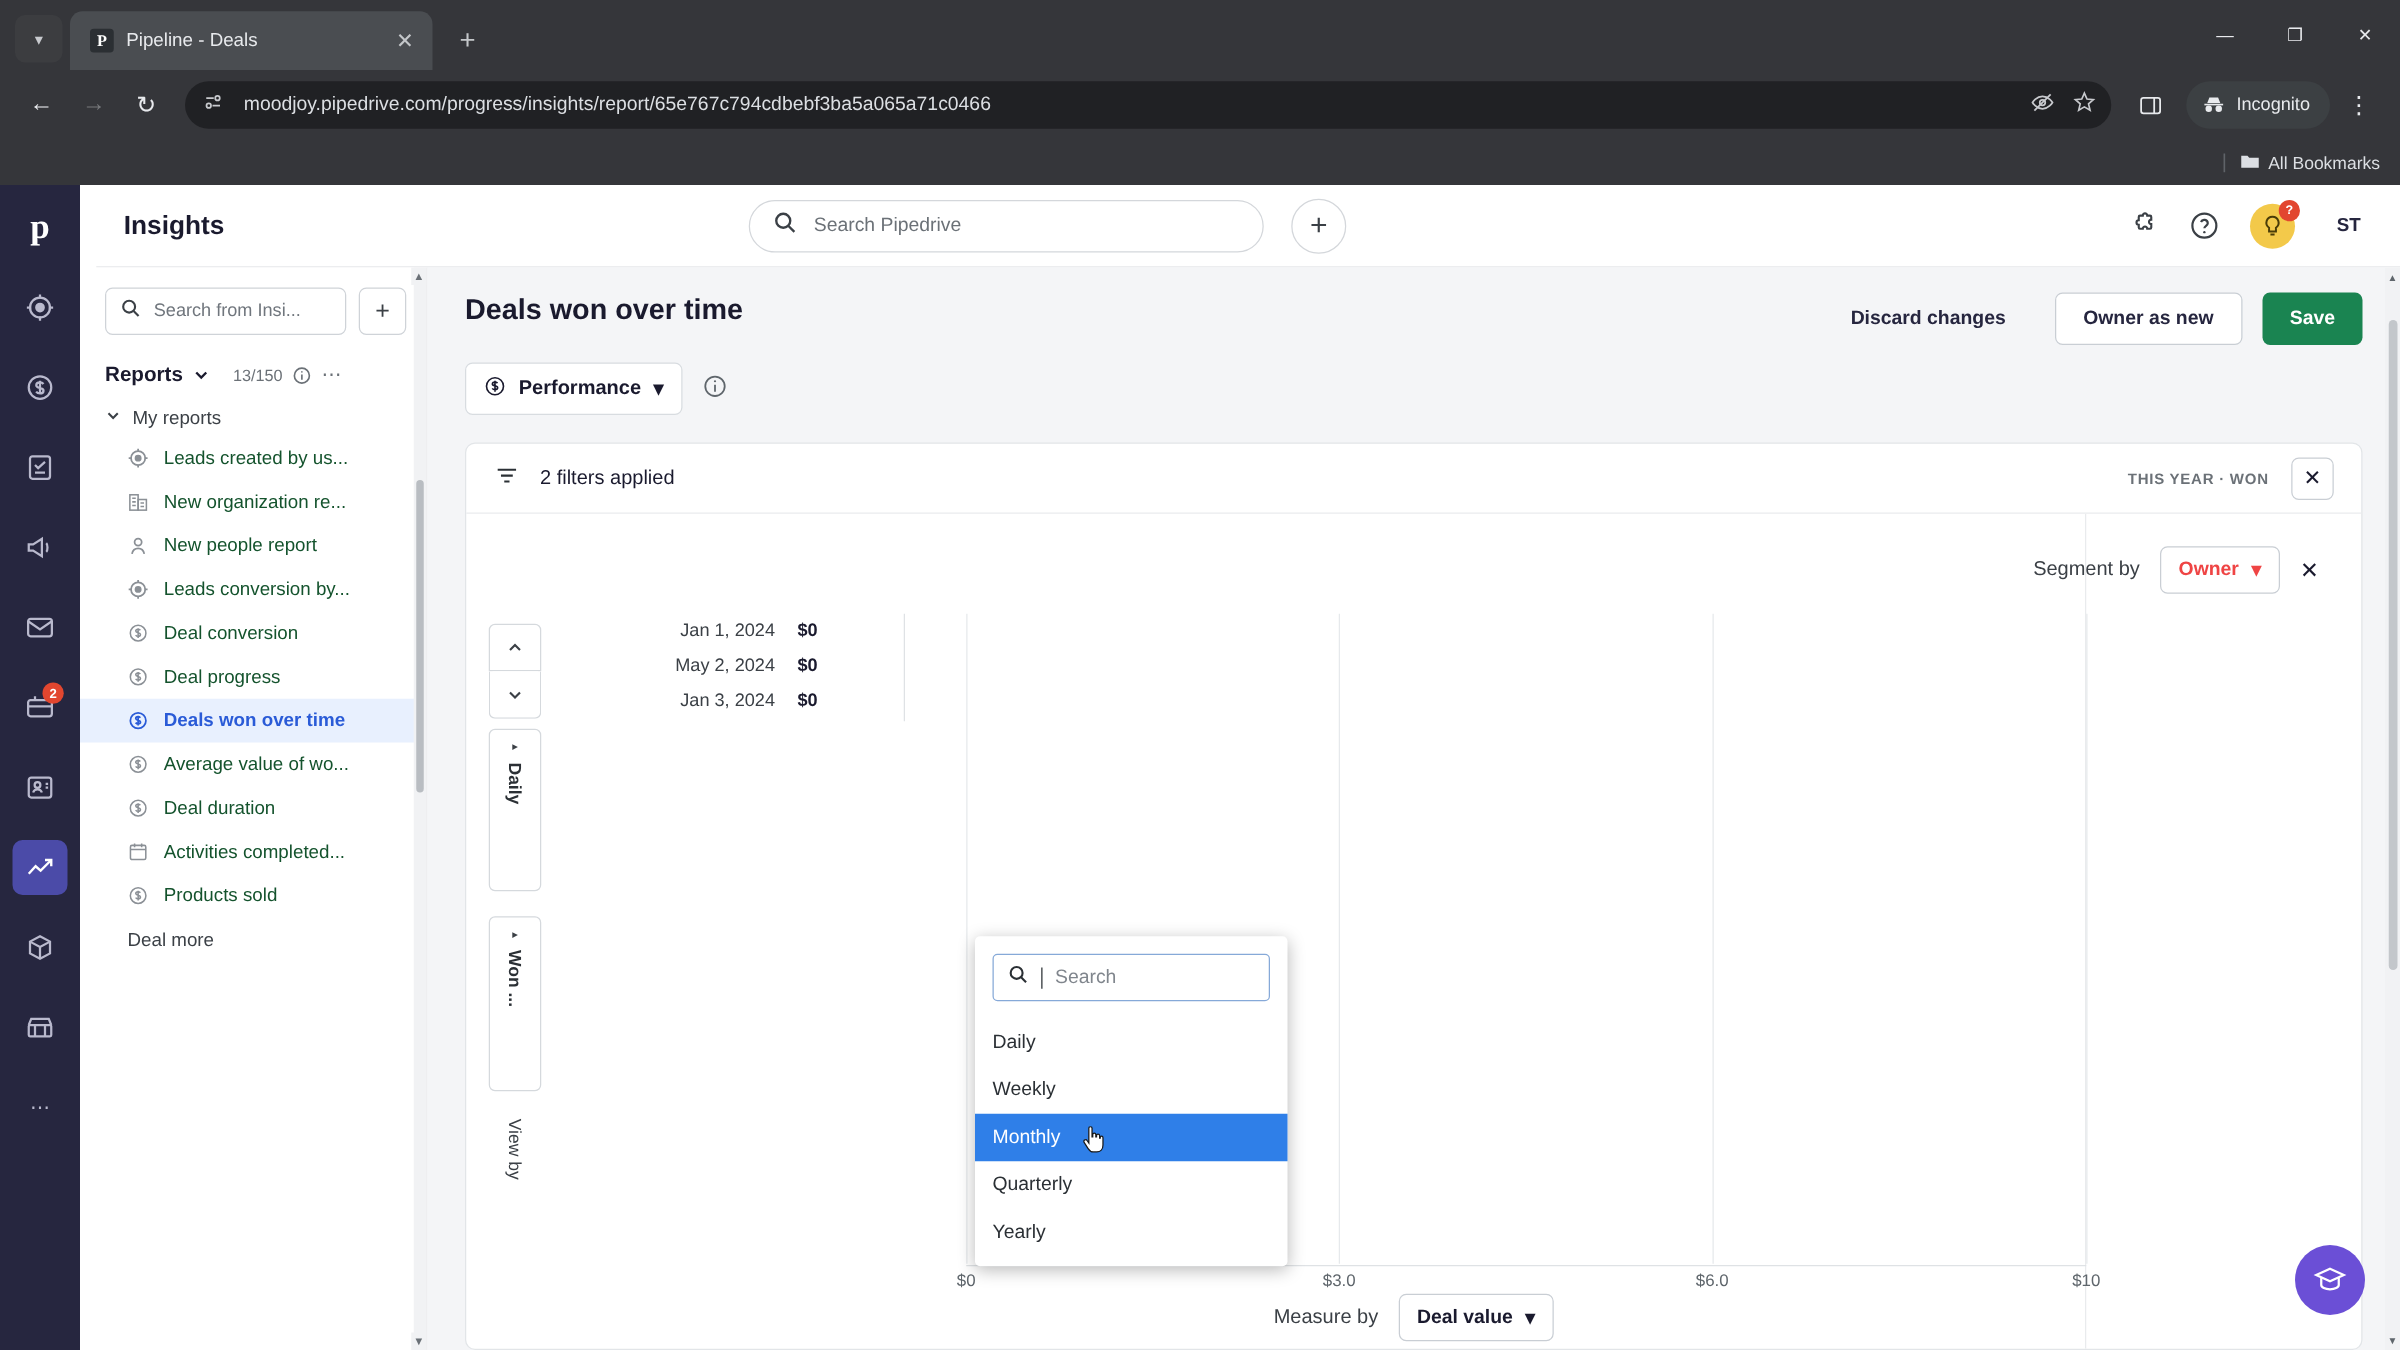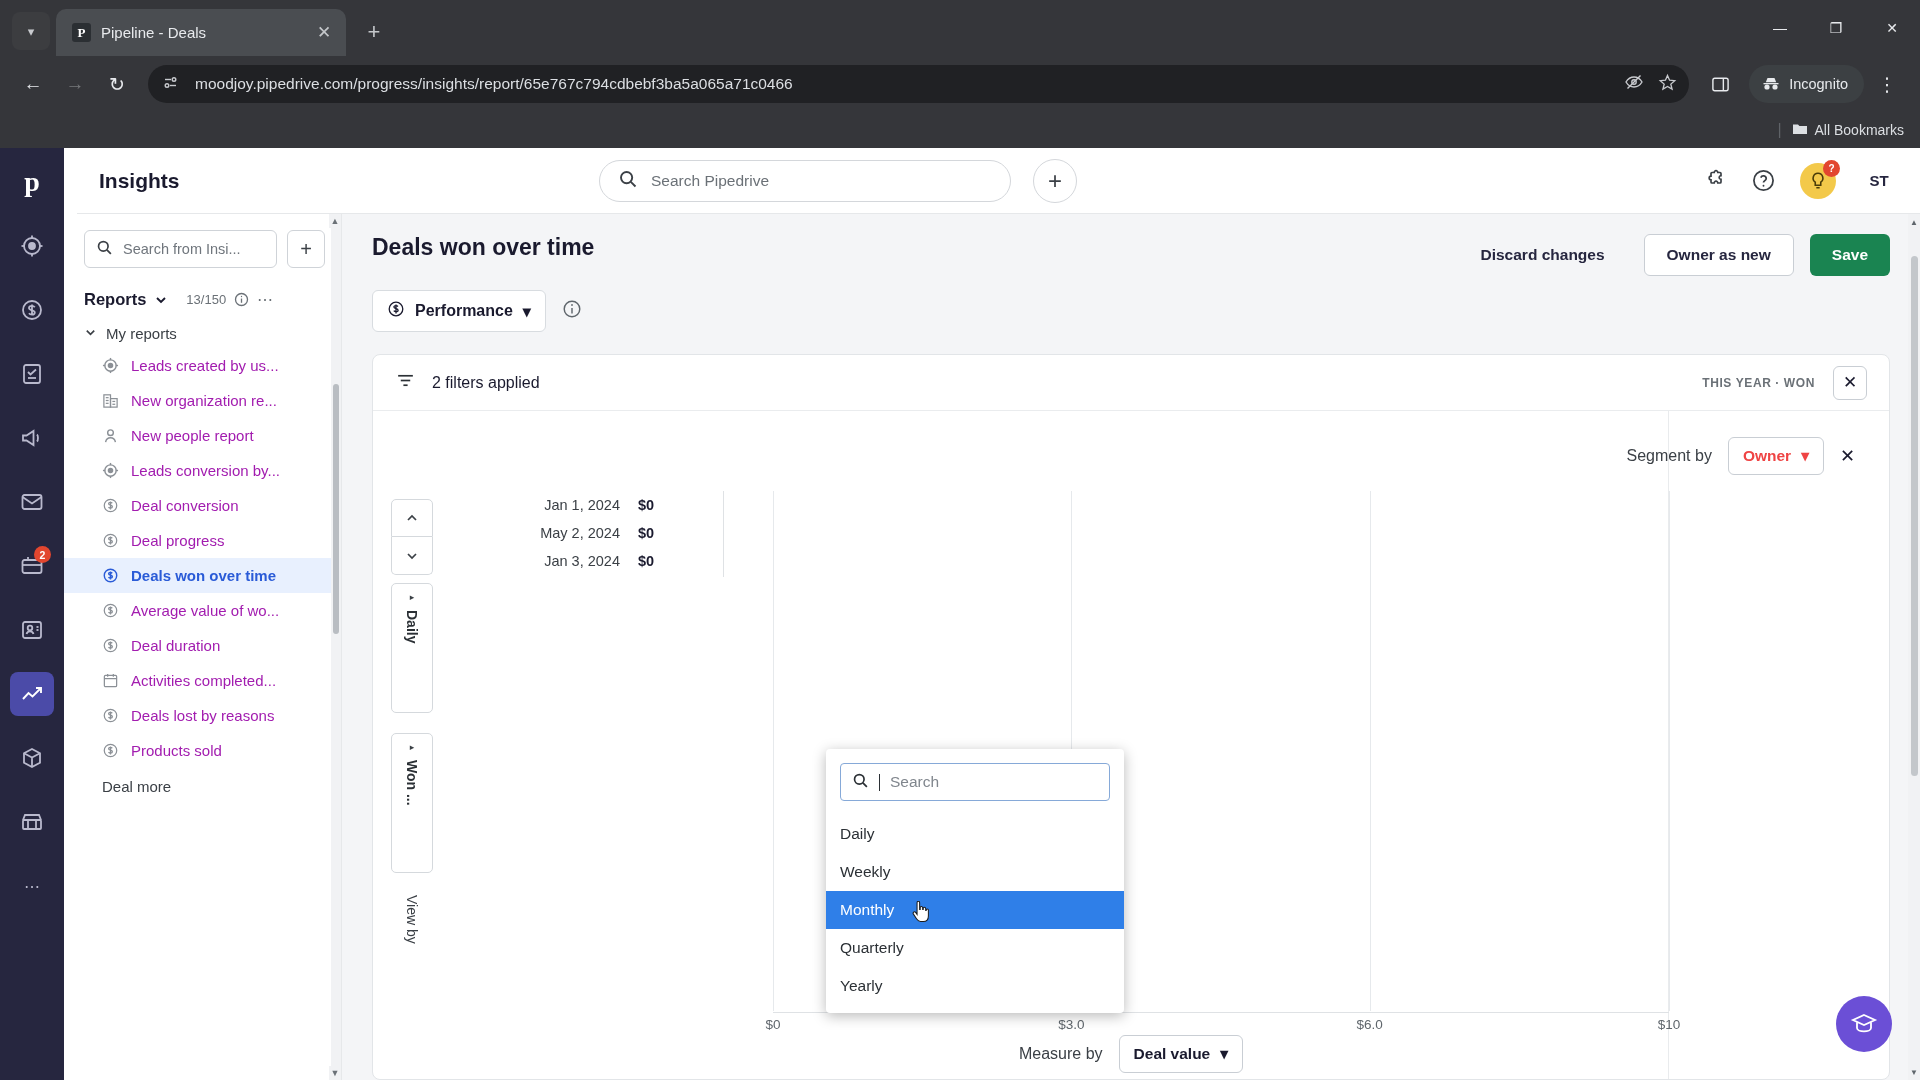--- a/index.html
+++ b/index.html
@@ -88,21 +88,21 @@
   .lp-search-row { display: flex; align-items: center; gap: 10px; padding: 16px 16px 10px 20px; }
   .lp-search { flex: 1; height: 38px; border: 1px solid #cfd3d8; border-radius: 6px; display: flex; align-items: center; padding: 0 11px; gap: 10px; }
   .lp-search-ph { color: #70767d; font-size: 14.5px; }
   .lp-add { width: 38px; height: 38px; border: 1px solid #cfd3d8; border-radius: 6px; display: flex; align-items: center; justify-content: center; color: #3b4046; font-size: 20px; }
   .lp-reports-row { display: flex; align-items: center; gap: 8px; padding: 12px 16px 10px 20px; }
   .lp-reports-lbl { font-size: 16.5px; font-weight: bold; color: #1a1a2e; }
   .lp-count { font-size: 13px; color: #6b7177; margin-left: 10px; }
   .lp-ico-sm { color: #6b7177; display: flex; align-items: center; }
   .lp-group { display: flex; align-items: center; gap: 9px; padding: 6px 16px 6px 20px; font-size: 15px; color: #3b4046; }
   .lp-list { flex: 1; overflow: hidden; }
-  .lp-item { display: flex; align-items: center; gap: 12px; padding: 9px 16px 9px 38px; font-size: 15px; color: #a21caf; white-space: nowrap; }
+  .lp-item { display: flex; align-items: center; gap: 12px; padding: 9px 16px 9px 38px; font-size: 15px; color: #14532d; white-space: nowrap; }
   .lp-item.selected { background: #e8f0fe; color: #2a5bd7; font-weight: bold; }
   .lp-item .ic { color: #8b9096; display: flex; align-items: center; flex-shrink: 0; }
   .lp-item.selected .ic { color: #2a5bd7; }
   .lp-showmore { padding: 10px 16px 10px 38px; font-size: 15px; color: #3b4046; }
   .lp-scrollbar { position: absolute; right: 2px; top: 170px; width: 6px; height: 250px; background: #b9bdc2; border-radius: 3px; }
   .lp-scroll-track { position: absolute; right: 0px; top: 0; width: 10px; height: 100%; background: #f1f2f4; }
   .lp-arrow-top, .lp-arrow-bot { position: absolute; right: 0; width: 12px; height: 14px; display: flex; align-items: center; justify-content: center; color: #6b7177; font-size: 9px; background: #f1f2f4; }
   .lp-arrow-top { top: 0; }
   .lp-arrow-bot { bottom: 0; }
 
@@ -154,22 +154,22 @@
   .xaxis { position: absolute; left: 400px; right: 220px; bottom: 42px; height: 20px; }
   .xtick { position: absolute; font-size: 13.5px; color: #5f666c; transform: translateX(-50%); }
   .axisline { position: absolute; left: 400px; right: 220px; bottom: 66px; height: 1px; background: #dfe2e5; }
 
   .measure-row { position: absolute; left: 0; right: 0; bottom: 0; display: flex; align-items: center; justify-content: center; gap: 16px; padding-bottom: 6px; }
   .measure-lbl { font-size: 16px; color: #3b4046; }
   .measure-sel { height: 38px; border: 1px solid #c9ced4; border-radius: 6px; background: #fff; display: flex; align-items: center; gap: 10px; padding: 0 14px; font-size: 15.5px; font-weight: bold; color: #1a1a2e; }
 
   
   .dropdown {
-    position: absolute; left: 438px; top: 535px; width: 298px; background: #fff;
-    border-radius: 4px; box-shadow: 0 3px 14px rgba(0,0,0,.28); z-index: 40; padding: 14px 0 8px 0; margin-left: 46px;
+    position: absolute; left: 438px; top: 535px; width: 250px; background: #fff;
+    border-radius: 4px; box-shadow: 0 3px 14px rgba(0,0,0,.28); z-index: 40; padding: 14px 0 8px 0;
   }
   .dd-search {
     height: 38px; margin: 0 14px 14px 14px; border: 1px solid #86a9d8; border-radius: 4px;
     display: flex; align-items: center; padding: 0 11px; gap: 10px;
   }
   .dd-caret { width: 1px; height: 17px; background: #2b3035; }
   .dd-ph { color: #80868d; font-size: 15.5px; }
   .dd-opt { height: 38px; display: flex; align-items: center; padding: 0 14px; font-size: 15.5px; color: #2b3035; }
   .dd-opt.hl { background: #2f7fe8; color: #fff; position: relative; }
   .cursor-hand { position: absolute; left: 86px; top: 10px; width: 18px; height: 24px; }
@@ -528,29 +528,20 @@
               </span>
               <span>Activities completed...</span>
             </div>
             <div class="lp-item">
               <span class="ic">
                 <svg width="17" height="17" viewBox="0 0 18 18" fill="none" stroke="currentColor" stroke-width="1.3">
                   <circle cx="9" cy="9" r="6.6"></circle>
                     <path d="M9 4.8v8.4M10.9 6.6c-.5-.6-1.2-.9-2-.9-1.1 0-1.9.6-1.9 1.5 0 2 4 1 4 3 0 .9-.9 1.5-2 1.5-.8 0-1.6-.3-2.1-1"></path>
                 </svg>
               </span>
-              <span>Deals lost by reasons</span>
-            </div>
-            <div class="lp-item">
-              <span class="ic">
-                <svg width="17" height="17" viewBox="0 0 18 18" fill="none" stroke="currentColor" stroke-width="1.3">
-                  <circle cx="9" cy="9" r="6.6"></circle>
-                    <path d="M9 4.8v8.4M10.9 6.6c-.5-.6-1.2-.9-2-.9-1.1 0-1.9.6-1.9 1.5 0 2 4 1 4 3 0 .9-.9 1.5-2 1.5-.8 0-1.6-.3-2.1-1"></path>
-                </svg>
-              </span>
               <span>Products sold</span>
             </div>
             <div class="lp-showmore">Deal more</div>
           </div>
 
           <div class="lp-scroll-track">
             <div class="lp-arrow-top">▲</div>
             <div class="lp-arrow-bot">▼</div>
           </div>
           <div class="lp-scrollbar"></div>

